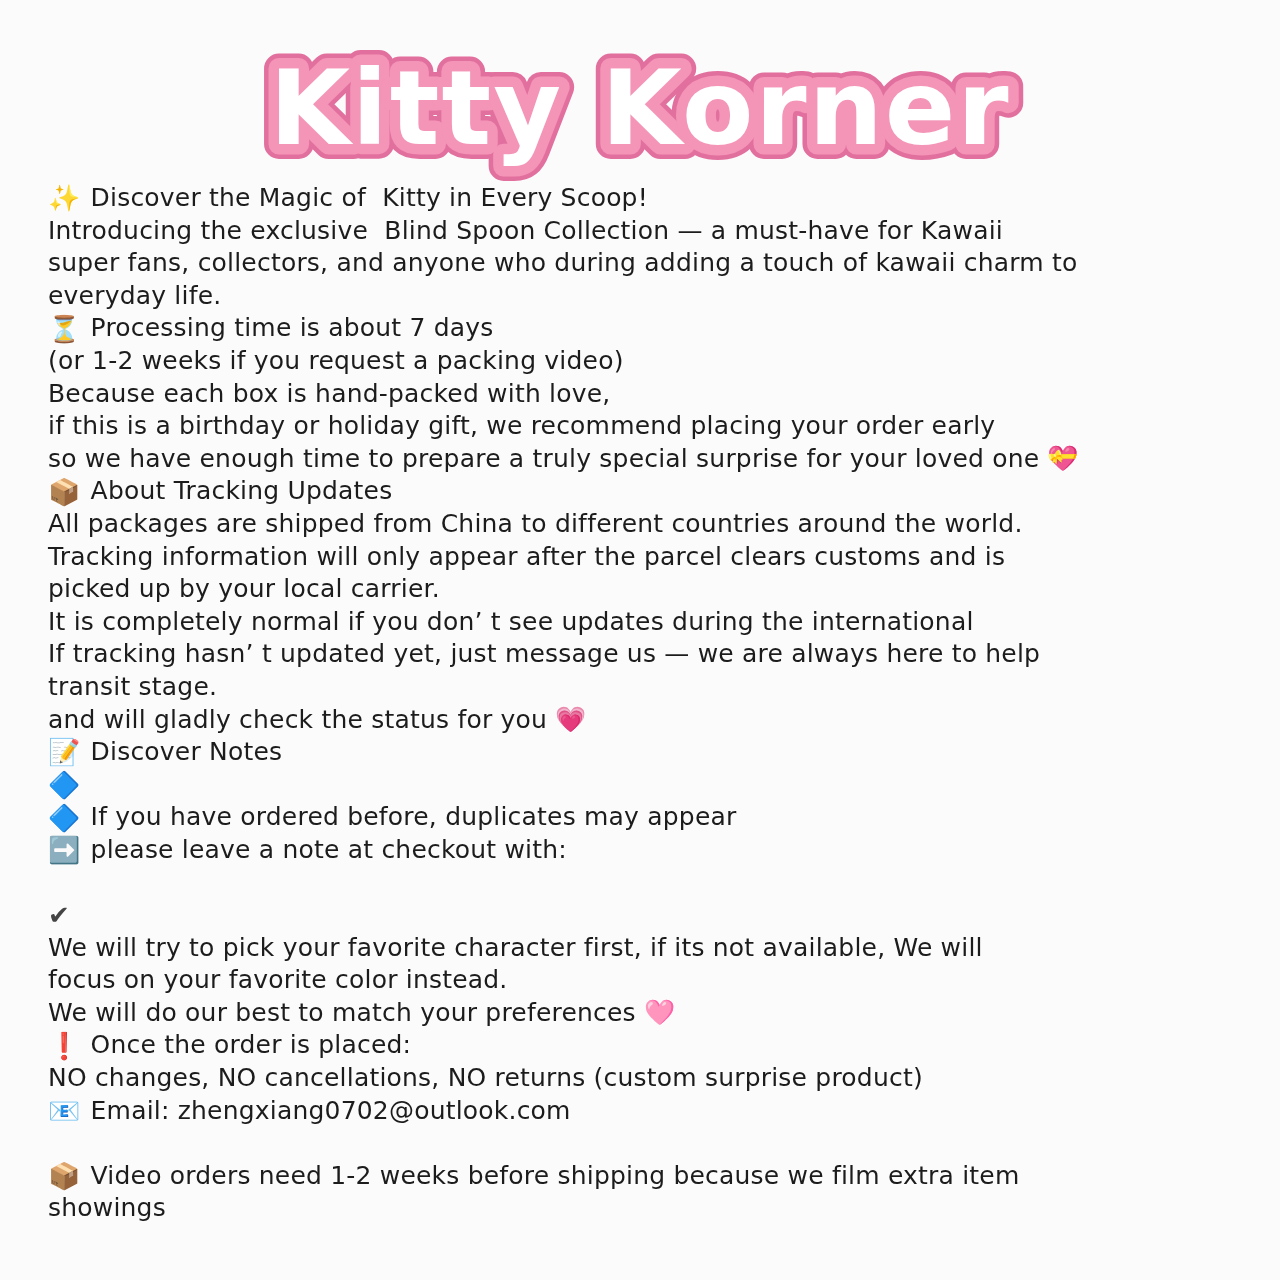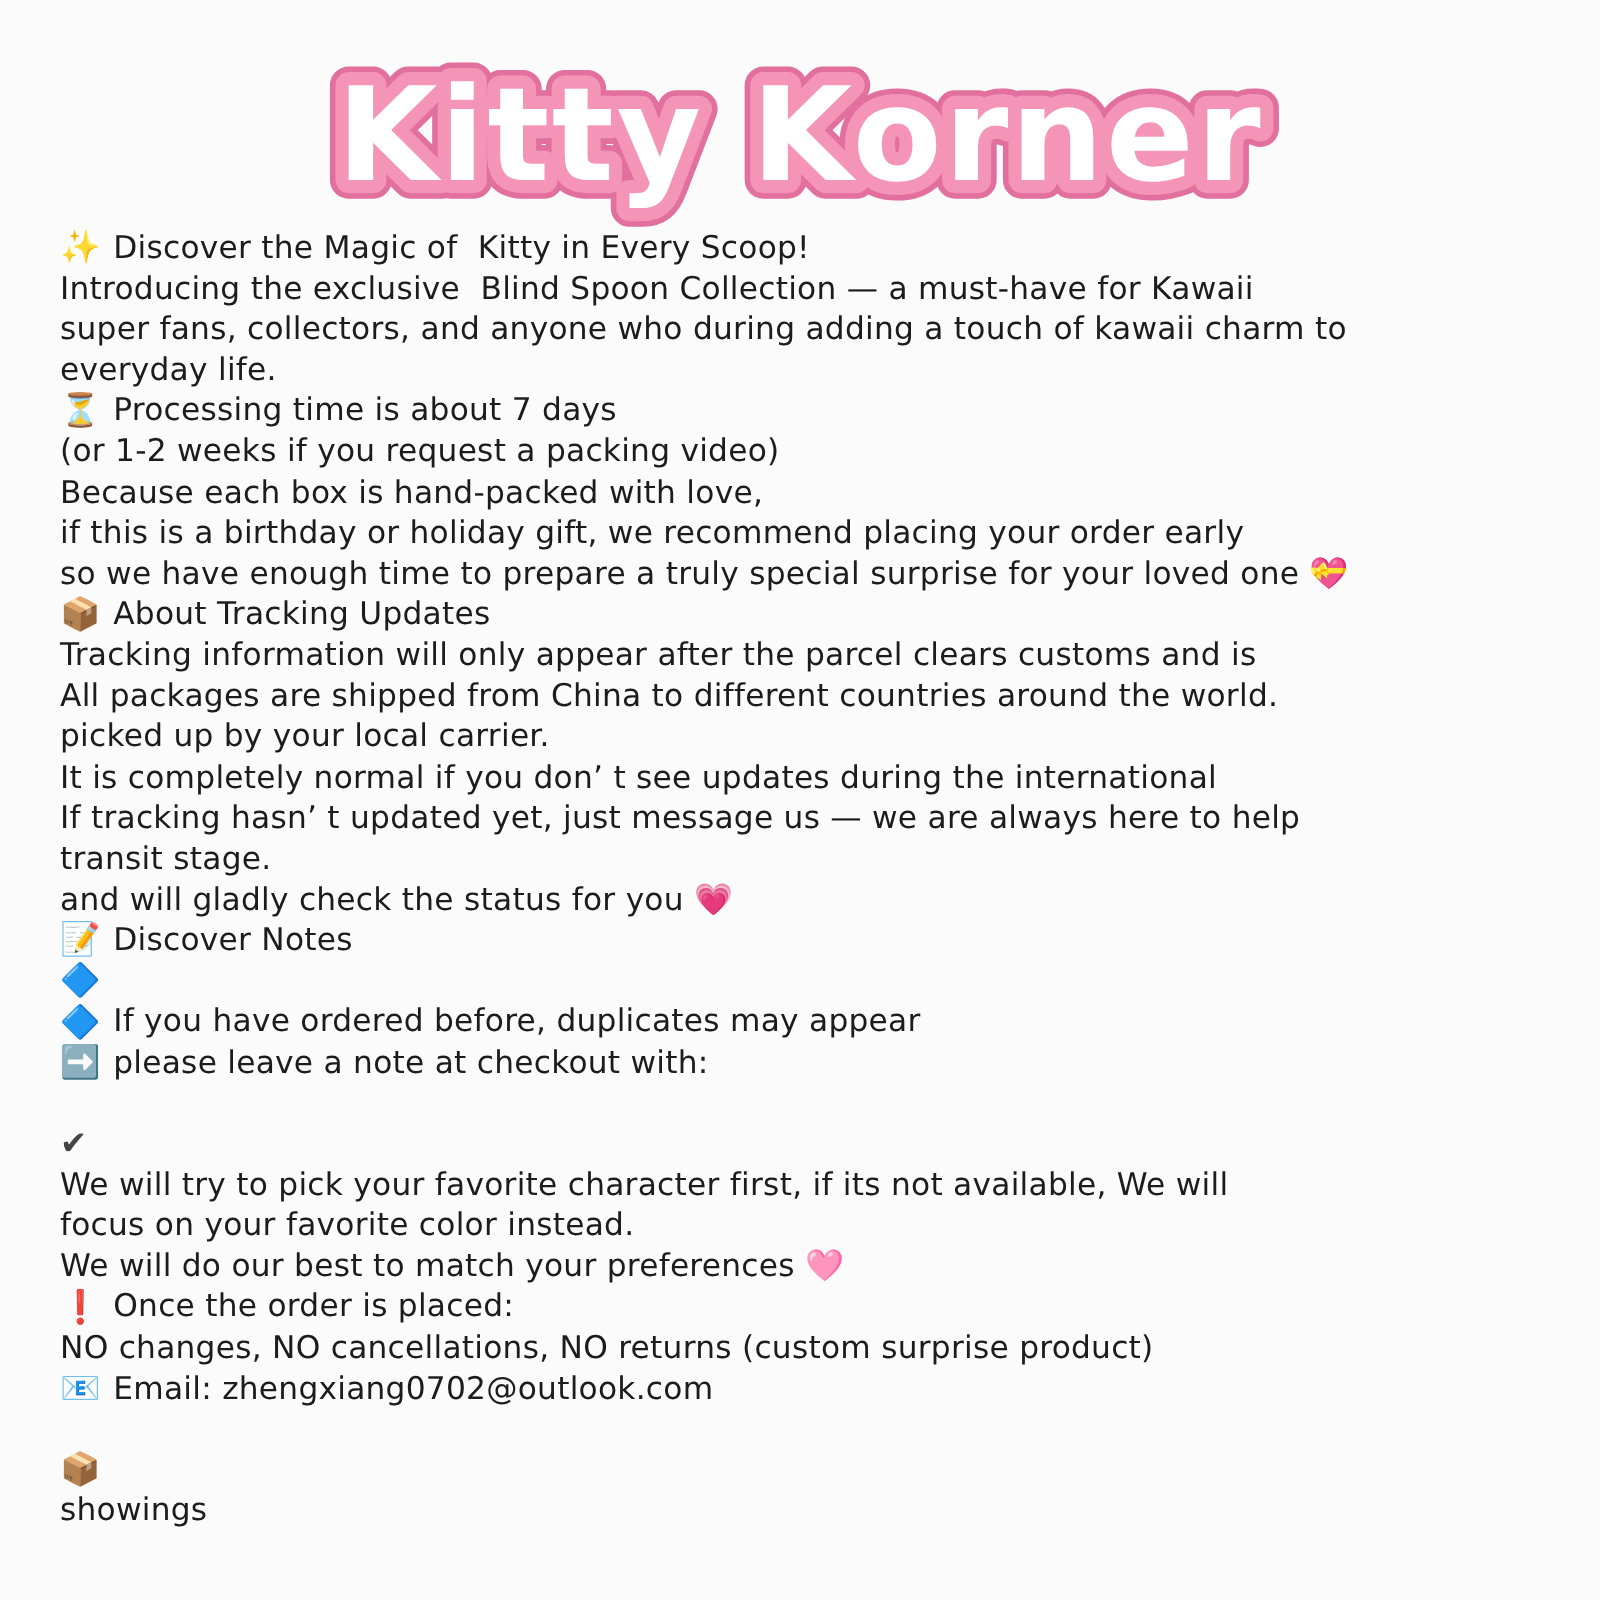--- a/index.html
+++ b/index.html
@@ -82,37 +82,37 @@
       <div class="line"><span class="emoji">✨</span><span class="txt">Discover the Magic of  Kitty in Every Scoop!</span></div>
       <div class="line"><span class="txt">Introducing the exclusive  Blind Spoon Collection — a must-have for Kawaii</span></div>
       <div class="line"><span class="txt">super fans, collectors, and anyone who during adding a touch of kawaii charm to</span></div>
       <div class="line"><span class="txt">everyday life.</span></div>
       <div class="line"><span class="emoji">⏳</span><span class="txt">Processing time is about 7 days</span></div>
       <div class="line"><span class="txt">(or 1-2 weeks if you request a packing video)</span></div>
       <div class="line"><span class="txt">Because each box is hand-packed with love,</span></div>
       <div class="line"><span class="txt">if this is a birthday or holiday gift, we recommend placing your order early</span></div>
       <div class="line"><span class="txt">so we have enough time to prepare a truly special surprise for your loved one 💝</span></div>
       <div class="line"><span class="emoji">📦</span><span class="txt">About Tracking Updates</span></div>
+      <div class="line"><span class="txt">All packages are shipped from China to different countries around the world.</span></div>
       <div class="line"><span class="txt">Tracking information will only appear after the parcel clears customs and is</span></div>
-      <div class="line"><span class="txt">All packages are shipped from China to different countries around the world.</span></div>
       <div class="line"><span class="txt">picked up by your local carrier.</span></div>
       <div class="line"><span class="txt">It is completely normal if you don’ t see updates during the international</span></div>
       <div class="line"><span class="txt">If tracking hasn’ t updated yet, just message us — we are always here to help</span></div>
       <div class="line"><span class="txt">transit stage.</span></div>
       <div class="line"><span class="txt">and will gladly check the status for you 💗</span></div>
       <div class="line"><span class="emoji">📝</span><span class="txt">Discover Notes</span></div>
       <div class="line"><span class="emoji diamond">🔷</span></div>
       <div class="line"><span class="emoji diamond">🔷</span><span class="txt">If you have ordered before, duplicates may appear</span></div>
       <div class="line"><span class="emoji arrow">➡️</span><span class="txt">please leave a note at checkout with:</span></div>
       <div class="line"></div>
       <div class="line"><span class="emoji check">✔</span></div>
       <div class="line"><span class="txt">We will try to pick your favorite character first, if its not available, We will</span></div>
       <div class="line"><span class="txt">focus on your favorite color instead.</span></div>
       <div class="line"><span class="txt">We will do our best to match your preferences 🩷</span></div>
       <div class="line"><span class="emoji excl">❗</span><span class="txt">Once the order is placed:</span></div>
       <div class="line"><span class="txt">NO changes, NO cancellations, NO returns (custom surprise product)</span></div>
       <div class="line"><span class="emoji">📧</span><span class="txt">Email: zhengxiang0702@outlook.com</span></div>
       <div class="line"></div>
-      <div class="line"><span class="emoji">📦</span></div>
+      <div class="line"><span class="emoji">📦</span><span class="txt">Video orders need 1-2 weeks before shipping because we film extra item</span></div>
       <div class="line"><span class="txt">showings</span></div>
     </div>
 
 </div>
 
 </body></html>

